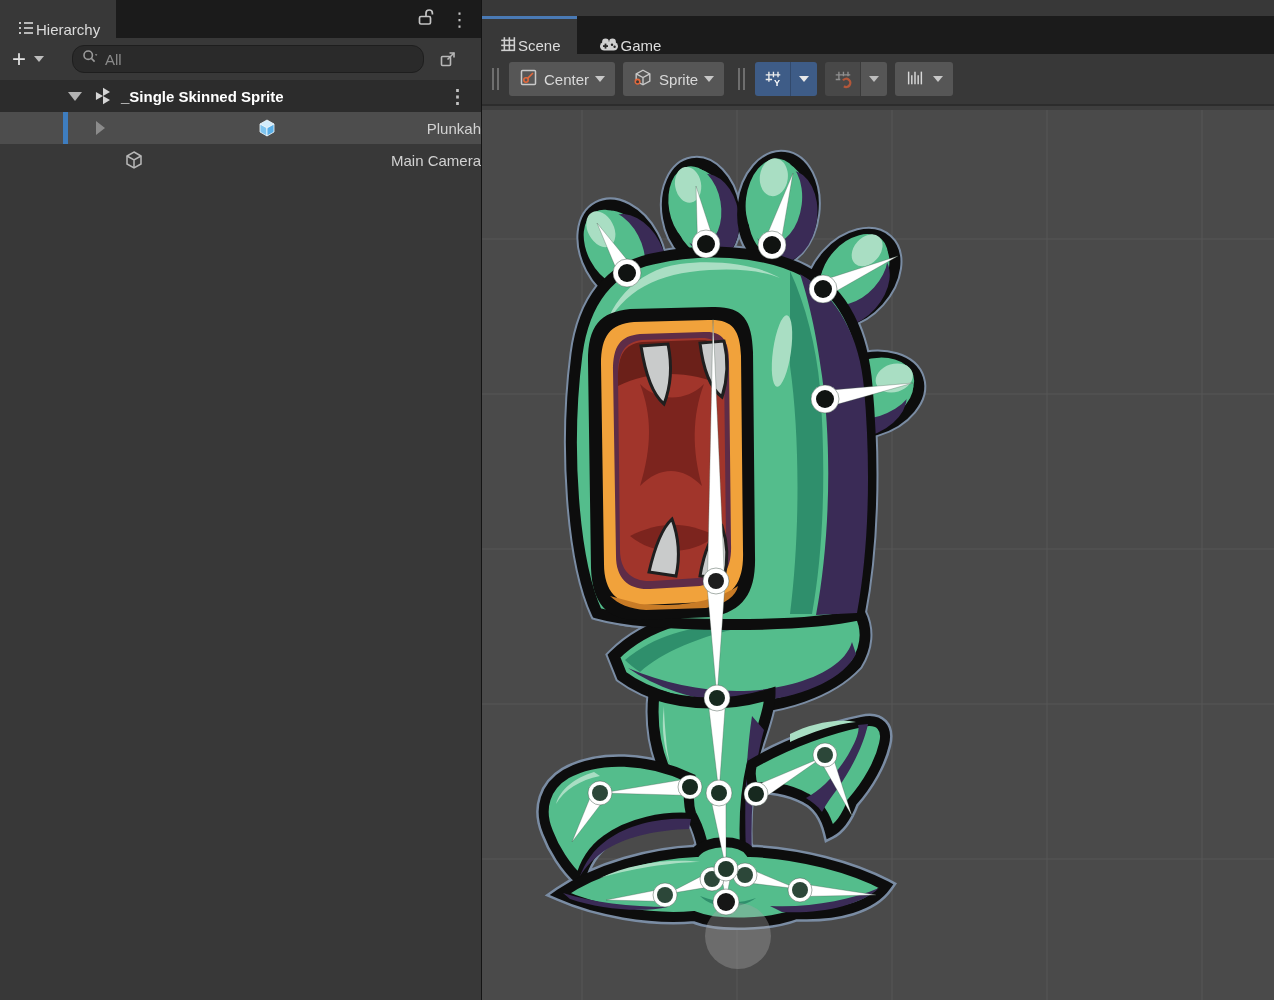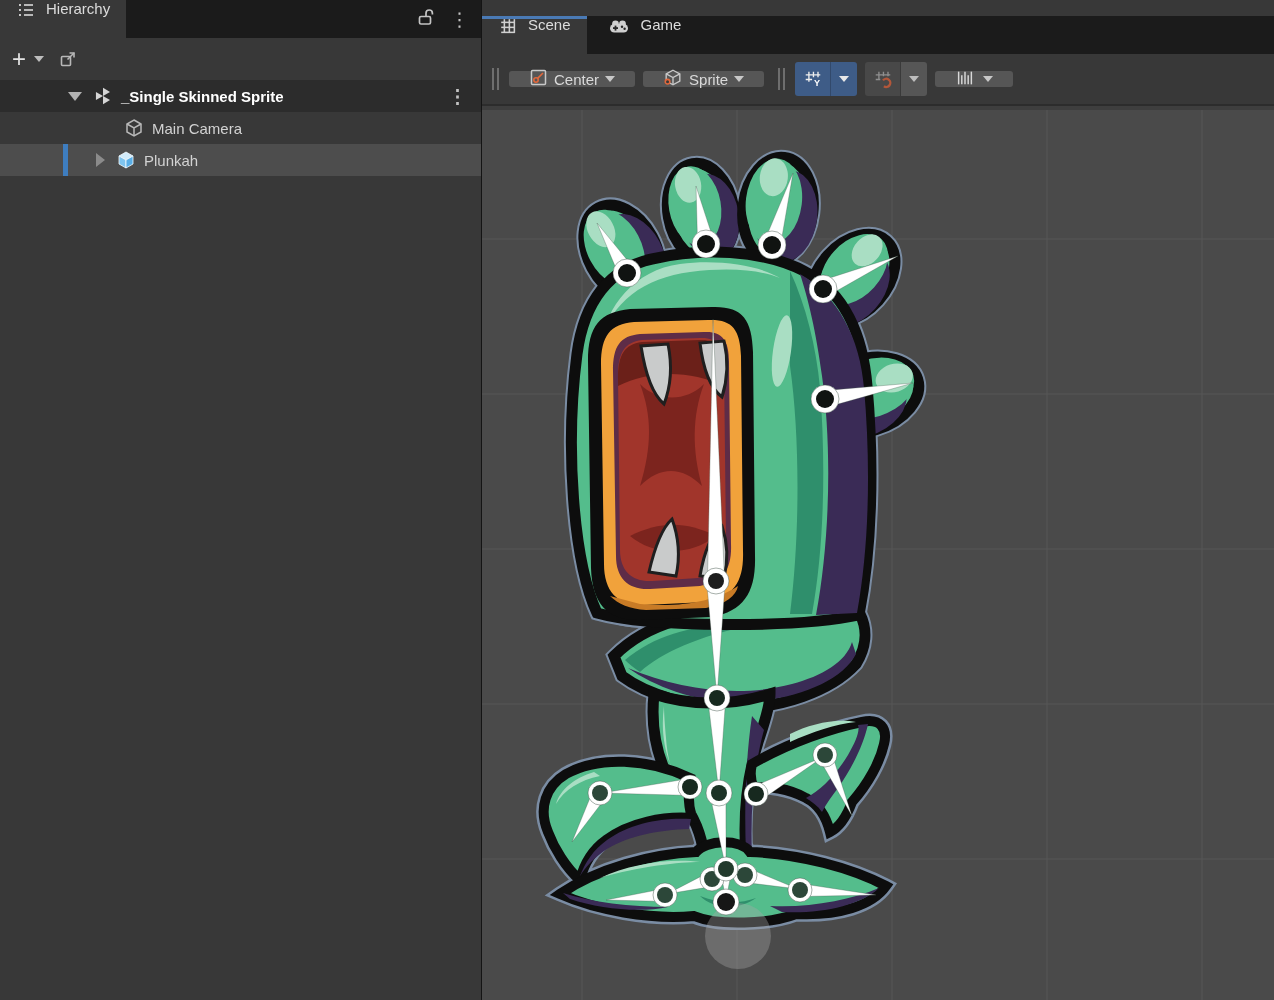--- a/index.html
+++ b/index.html
@@ -8,55 +8,55 @@
   *{box-sizing:border-box;}
   #app{position:relative;width:1274px;height:1000px;}
 
   
   #hierarchy-panel{position:absolute;left:0;top:0;width:481px;height:1000px;background:#383838;}
   #panel-divider{position:absolute;left:481px;top:0;width:1px;height:1000px;background:#141414;}
   #scene-panel{position:absolute;left:482px;top:16px;width:792px;height:1000px;background:#383838;}
 
   
   .tabbar{height:38px;background:#1b1b1b;display:flex;align-items:stretch;position:relative;}
-  .tab{display:flex;align-items:flex-start;gap:10px;padding:0 16px;color:#dcdcdc;font-size:15px;position:relative;}
+  .tab{display:flex;align-items:flex-end;gap:0;padding:0 16px;color:#dcdcdc;font-size:15px;position:relative;}
   .tab.active{background:#383838;}
   .tab.focus-blue::before{content:"";position:absolute;left:0;right:0;top:0;height:3px;background:#4a7ab5;}
   .tab .ticon{display:flex;align-items:center;}
   .tabbar-actions{margin-left:auto;display:flex;align-items:center;gap:14px;padding-right:12px;}
 
   
   .h-toolbar{height:42px;background:#383838;display:flex;align-items:center;padding:0 10px;gap:6px;}
   .plus-btn{color:#e3e3e3;font-size:24px;line-height:20px;font-weight:400;padding:0 2px;}
   .caret{width:0;height:0;border-left:5px solid transparent;border-right:5px solid transparent;border-top:6px solid #bdbdbd;}
   .searchbox{flex:0 0 352px;margin-left:22px;height:28px;background:#2a2a2a;border:1px solid #1e1e1e;
     border-radius:12px;display:flex;align-items:center;padding:0 8px;gap:4px;}
   .searchbox input{background:transparent;border:none;outline:none;color:#cfcfcf;font-size:15px;width:260px;
     font-family:"Liberation Sans",sans-serif;}
   .searchbox input::placeholder{color:#8a8a8a;}
   .popout{margin-left:8px;display:flex;align-items:center;}
 
   
   .rows{display:flex;flex-direction:column;}
-  .hrow{height:32px;display:flex;align-items:center;font-size:15px;color:#d2d2d2;position:relative;}
+  .hrow{height:32px;display:flex;align-items:center;font-size:15px;color:#d2d2d2;position:relative;justify-content:space-between;}
   .hrow.scene-root{background:#2c2c2c;color:#ffffff;font-weight:bold;}
   .hrow.selected{background:#4d4d4d;}
   .sel-bar{position:absolute;left:63px;top:0;width:5px;height:100%;background:#3e7dbf;}
   .tri-down{width:0;height:0;border-left:7px solid transparent;border-right:7px solid transparent;border-top:9px solid #b2b2b2;}
   .tri-right{width:0;height:0;border-top:7px solid transparent;border-bottom:7px solid transparent;border-left:9px solid #8b8b8b;}
   .row-kebab{margin-left:auto;margin-right:14px;}
   .kebab{color:#c2c2c2;font-size:19px;line-height:19px;}
 
   
   .s-toolbar{height:52px;background:#383838;border-bottom:2px solid #2c2c2c;display:flex;align-items:center;
     padding:0 8px;gap:8px;}
   .drag-handle{display:flex;gap:3px;margin:0 2px;}
   .drag-handle i{display:block;width:2px;height:22px;background:#6e6e6e;}
-  .tbtn{height:16px;background:#565656;border-radius:3px;display:flex;align-items:center;gap:6px;
-    padding:0 20px;color:#d9d9d9;font-size:15px;}
+  .tbtn{height:34px;background:#565656;border-radius:3px;display:flex;align-items:center;gap:6px;
+    padding:0 10px;color:#d9d9d9;font-size:15px;}
   .tbtn .caret{border-top-color:#c8c8c8;}
   .tgroup{display:flex;height:34px;border-radius:3px;overflow:hidden;}
   .seg{display:flex;align-items:center;justify-content:center;width:35px;background:#565656;}
   .seg.dd{width:27px;border-left:1px solid #3a3a3a;}
   .seg.blue{background:#3e5c87;}
   .seg.blue.dd{border-left-color:#32496b;}
   .seg.dim{background:#484848;}
 
   
   #viewport{position:absolute;left:0;top:90px;width:792px;height:910px;background:#4a4a4a;overflow:hidden;}
@@ -102,20 +102,30 @@
             <path d="M10,9.5 V6.2 a3.2,3.2 0 0 1 6.4,0 V7.6"></path>
           </svg>
         </span>
         <span class="kebab">⋮</span>
       </div>
     </div>
 
     <div class="h-toolbar">
       <span class="plus-btn">+</span>
       <span class="caret"></span>
+      <div class="searchbox">
+        <span>
+          <svg width="18" height="18" viewBox="0 0 18 18" fill="none">
+            <circle cx="7.2" cy="7.2" r="4.2" stroke="#9a9a9a" stroke-width="1.6"></circle>
+            <line x1="10.4" y1="10.4" x2="13.6" y2="13.6" stroke="#9a9a9a" stroke-width="1.6"></line>
+            <path d="M13.4,7.2 l4,0 l-2,2.6 Z" fill="#9a9a9a" transform="scale(0.62) translate(9,3)"></path>
+          </svg>
+        </span>
+        <input type="text" value="" placeholder="All" style="">
+      </div>
       <span class="popout">
         <svg width="20" height="20" viewBox="0 0 20 20" fill="none" stroke="#b8b8b8" stroke-width="1.6">
           <rect x="3.5" y="7.5" width="9" height="9" rx="1"></rect>
           <path d="M9.5,10.5 L16,4"></path>
           <path d="M11.5,4 H16 V8.5"></path>
         </svg>
       </span>
     </div>
 
     <div class="rows">
@@ -125,41 +135,41 @@
           <svg width="22" height="22" viewBox="0 0 20 20" fill="#d6d6d6">
             <path d="M10,10 L10,2.6 L16.4,6.3 Z"></path>
             <path d="M10,10 L16.4,13.7 L10,17.4 Z"></path>
             <path d="M10,10 L3.6,13.7 L3.6,6.3 Z"></path>
           </svg>
         </span>
         <span style="margin-left:7px">_Single Skinned Sprite</span>
         <span class="row-kebab kebab">⋮</span>
       </div>
 
-      <div class="hrow">
-        <span style="margin-left:123px;display:flex">
-          <svg width="22" height="22" viewBox="0 0 22 22" fill="none" stroke="#b8b8b8" stroke-width="1.5">
-            <path d="M11,3 L18,7 V15 L11,19 L4,15 V7 Z"></path>
-            <path d="M4,7 L11,11 L18,7 M11,11 V19"></path>
-          </svg>
-        </span>
-        <span style="margin-left:7px">Main Camera</span>
-      </div>
-
       <div class="hrow selected">
         <span class="sel-bar"></span>
         <span class="tri-right" style="margin-left:96px"></span>
         <span style="margin-left:10px;display:flex">
           <svg width="22" height="22" viewBox="0 0 22 22">
             <path d="M11,3 L18,7 L11,11 L4,7 Z" fill="#d2ecfb" stroke="#f4fbff" stroke-width="0.8"></path>
             <path d="M4,7 V15 L11,19 V11 Z" fill="#7fc4ee" stroke="#f4fbff" stroke-width="0.8"></path>
             <path d="M18,7 V15 L11,19 V11 Z" fill="#59aee6" stroke="#f4fbff" stroke-width="0.8"></path>
           </svg>
         </span>
         <span style="margin-left:7px">Plunkah</span>
+      </div>
+
+      <div class="hrow">
+        <span style="margin-left:123px;display:flex">
+          <svg width="22" height="22" viewBox="0 0 22 22" fill="none" stroke="#b8b8b8" stroke-width="1.5">
+            <path d="M11,3 L18,7 V15 L11,19 L4,15 V7 Z"></path>
+            <path d="M4,7 L11,11 L18,7 M11,11 V19"></path>
+          </svg>
+        </span>
+        <span style="margin-left:7px">Main Camera</span>
       </div>
     </div>
   </section>
 
   <div id="panel-divider"></div>
 
   <section id="scene-panel">
     <div class="tabbar">
       <div class="tab active focus-blue">
         <span class="ticon">

